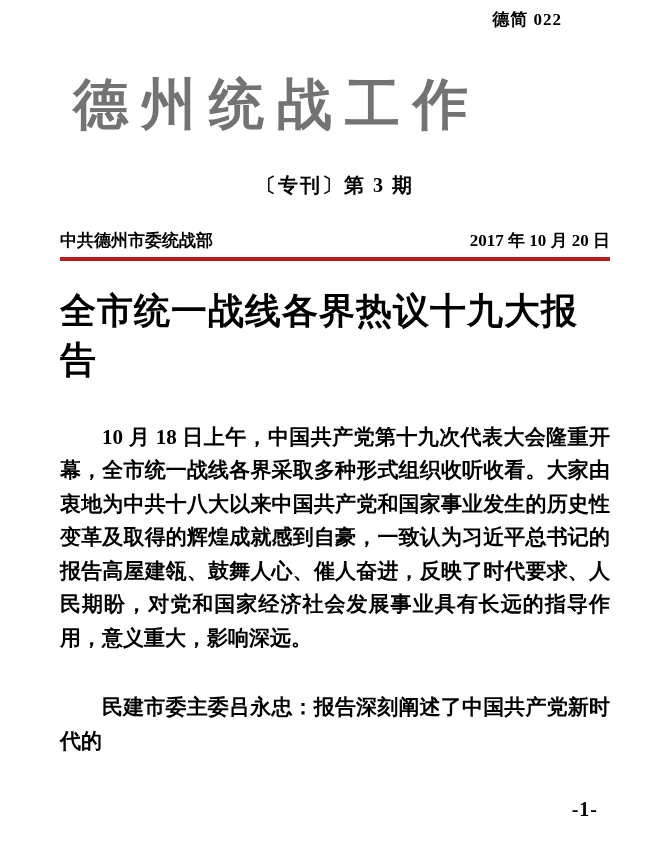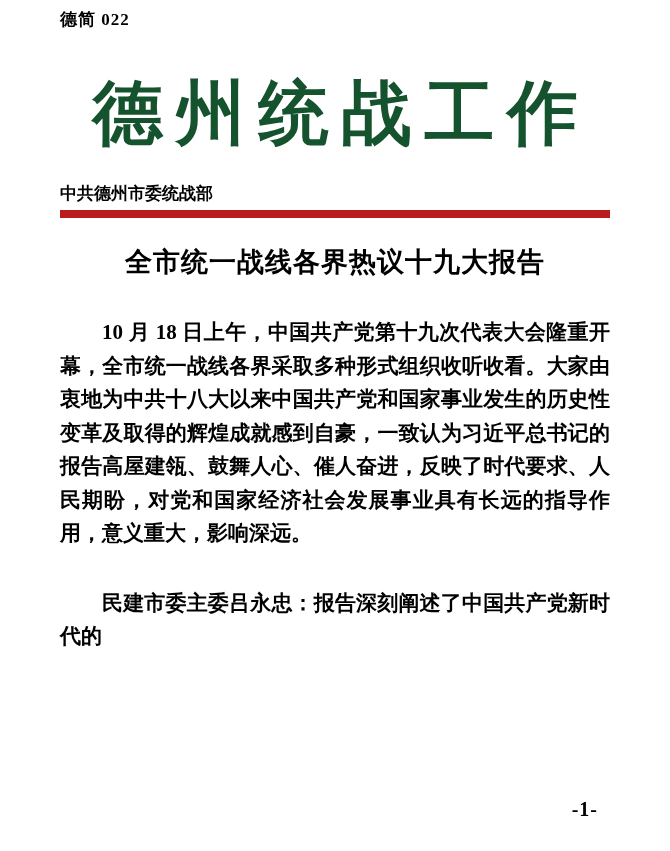--- a/index.html
+++ b/index.html
@@ -8,58 +8,58 @@
     position: relative;
     width: 670px;
     height: 851px;
     background: #ffffff;
     font-family: "Liberation Serif", serif;
     color: #000000;
     overflow: hidden;
     padding: 8px 60px 0 60px;
   }
   .doc-number {
-    text-align: left;
+    text-align: right;
     font-size: 17px;
     font-weight: bold;
     letter-spacing: 1px;
     padding-right: 48px;
   }
   .masthead {
     margin-top: 44px;
-    text-align: center;
-    font-size: 70px;
+    text-align: left;
+    font-size: 55px;
     font-weight: 900;
-    color: #14532d;
+    color: #737373;
     letter-spacing: 13px;
     line-height: 1.1;
     text-indent: 13px; 
     white-space: nowrap;
   }
   .issue-line {
     margin-top: 36px;
     text-align: center;
     font-size: 20px;
     font-weight: bold;
     letter-spacing: 2px;
   }
   .info-row {
     margin-top: 30px;
     display: flex;
     justify-content: space-between;
     align-items: flex-end;
     font-size: 17px;
     font-weight: bold;
     padding-bottom: 5px;
-    border-bottom: 8px solid #b91c1c;
+    border-bottom: 4px solid #b91c1c;
   }
   .article-title {
     margin-top: 26px;
-    text-align: center;
-    font-size: 27px;
+    text-align: left;
+    font-size: 36px;
     font-weight: bold;
     letter-spacing: 1px;
   }
   .body-text {
     margin-top: 20px;
     font-size: 21px;
     font-weight: bold;
     line-height: 33.5px;
     text-align: justify;
   }
@@ -79,23 +79,25 @@
 </style>
 </head>
 <body>
 
 <div class="page">
 
   <div class="doc-number">德简 022</div>
 
   <div class="masthead">德州统战工作</div>
 
+  <div class="issue-line">〔专刊〕第 3 期</div>
 
   <div class="info-row">
     <span>中共德州市委统战部</span>
+    <span>2017 年 10 月 20 日</span>
   </div>
 
   <div class="article-title">全市统一战线各界热议十九大报告</div>
 
   <div class="body-text">
     <p>10 月 18 日上午，中国共产党第十九次代表大会隆重开幕，全市统一战线各界采取多种形式组织收听收看。大家由衷地为中共十八大以来中国共产党和国家事业发生的历史性变革及取得的辉煌成就感到自豪，一致认为习近平总书记的报告高屋建瓴、鼓舞人心、催人奋进，反映了时代要求、人民期盼，对党和国家经济社会发展事业具有长远的指导作用，意义重大，影响深远。</p>
     <p>民建市委主委吕永忠：报告深刻阐述了中国共产党新时代的</p>
   </div>
 
   <div class="page-number">-1-</div>

